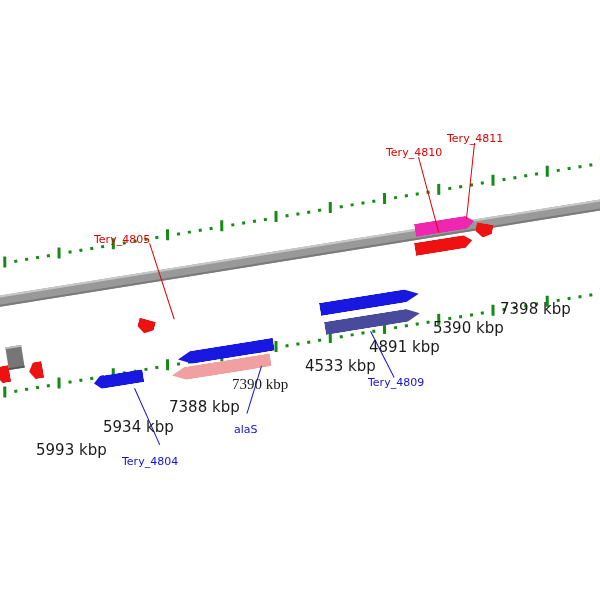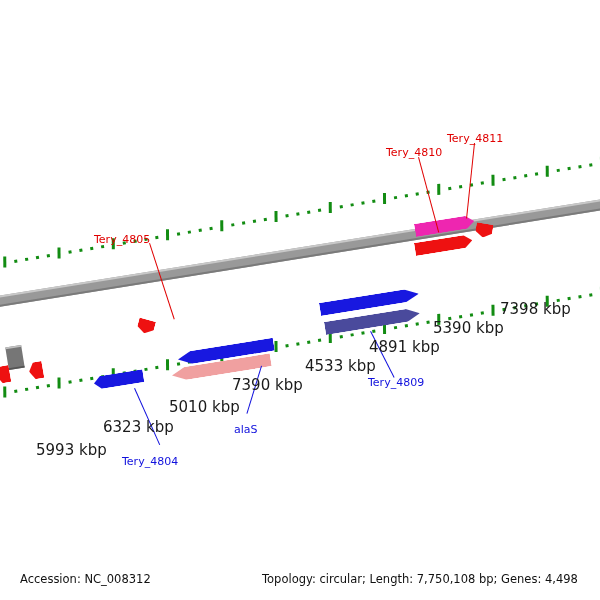--- a/index.html
+++ b/index.html
@@ -356,28 +356,26 @@
     <div id="label-layer">
         <div class="gene-label red" style="left: 94px; top: 233px;">Tery_4805</div>
         <div class="gene-label red" style="left: 386px; top: 146px;">Tery_4810</div>
         <div class="gene-label red" style="left: 447px; top: 132px;">Tery_4811</div>
         <div class="gene-label blue" style="left: 368px; top: 376px;">Tery_4809</div>
         <div class="gene-label blue" style="left: 234px; top: 423px;">alaS</div>
         <div class="gene-label blue" style="left: 122px; top: 455px;">Tery_4804</div>
       </div>
     <div id="kbp-layer">
         <div class="kbp-label" style="left: 36px; top: 441px;">5993 kbp</div>
-        <div class="kbp-label" style="left: 103px; top: 418px;">6323 kbp</div>
-        <div class="kbp-label" style="left: 169px; top: 398px;">5010 kbp</div>
-        <div class="kbp-label" style="left: 232px; top: 376px;">7390 kbp</div>
+        <div class="kbp-label" style="left: 103px; top: 418px;">5934 kbp</div>
+        <div class="kbp-label" style="left: 169px; top: 398px;">7388 kbp</div>
+        <div class="kbp-label" style="left: 232px; top: 376px; font-family: Liberation Serif, serif;">7390 kbp</div>
         <div class="kbp-label" style="left: 305px; top: 357px;">4533 kbp</div>
         <div class="kbp-label" style="left: 369px; top: 338px;">4891 kbp</div>
         <div class="kbp-label" style="left: 433px; top: 319px;">5390 kbp</div>
         <div class="kbp-label" style="left: 500px; top: 300px;">7398 kbp</div>
       </div>
   </div>
 
   <div id="footer">
-    <span class="accession">Accession: NC_008312</span>
-    <span class="topology">Topology: circular; Length: 7,750,108 bp; Genes: 4,498</span>
   </div>
 
 </div>
 
 </body></html>

